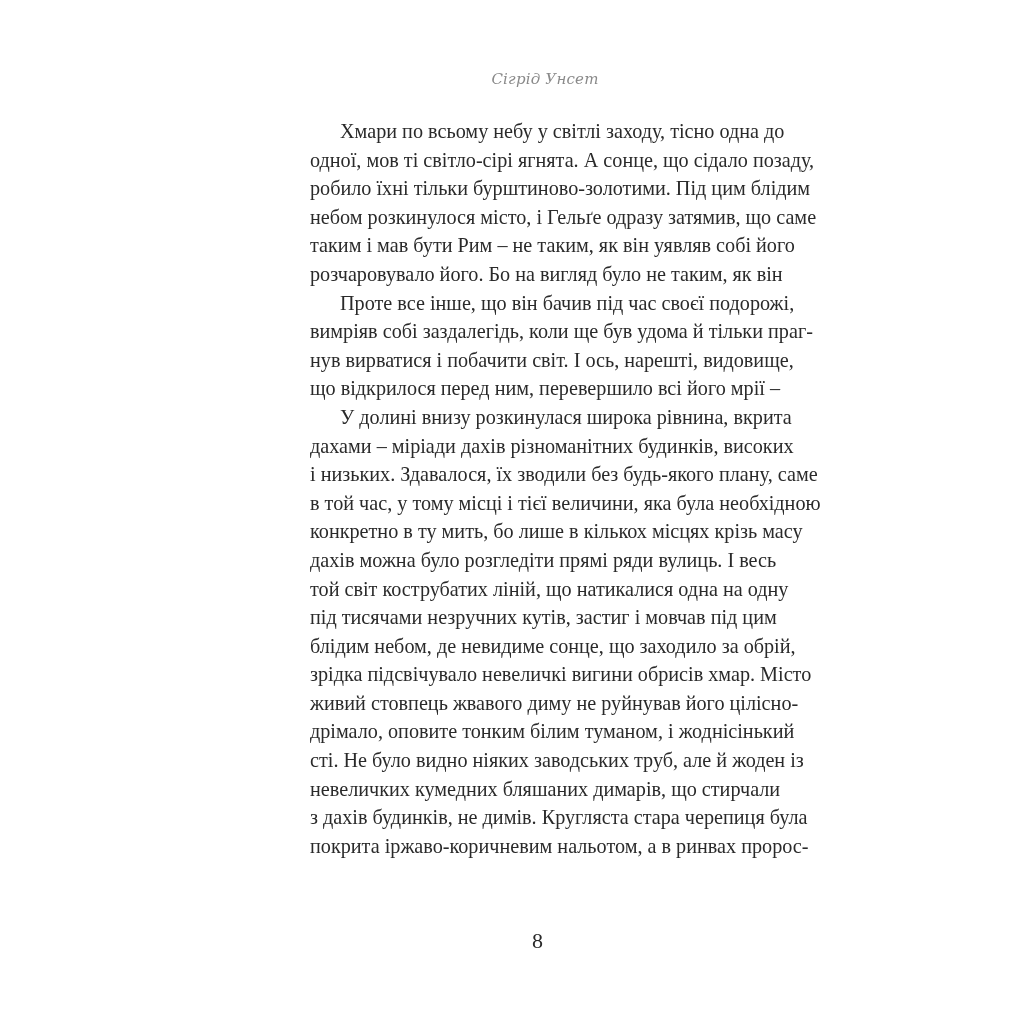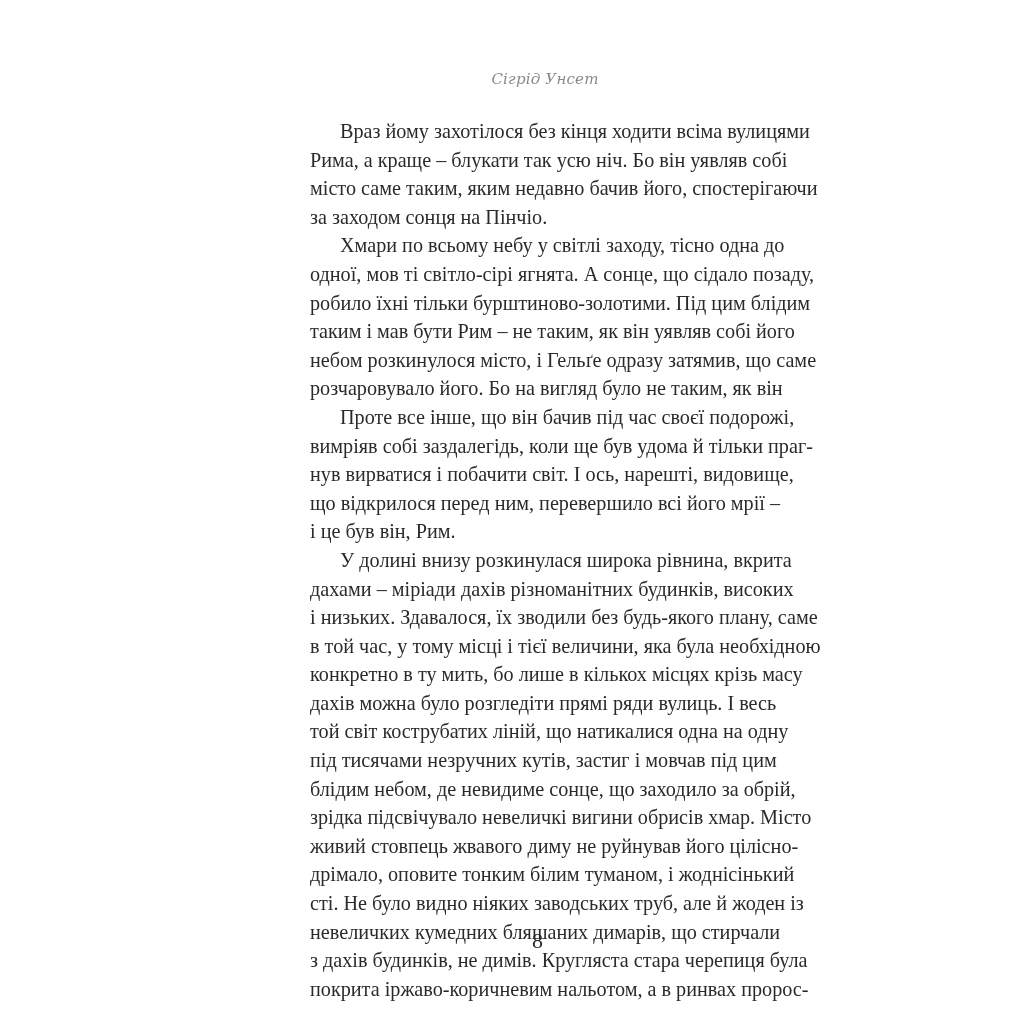--- a/index.html
+++ b/index.html
@@ -44,42 +44,35 @@
   }
 </style>
 </head>
 <body>
 
 <div class="page">
   <div class="running-head">Сігрід Унсет</div>
 
   <div class="text-block">
 
-    <div>
-      <span class="line indent">Враз йому захотілося без кінця ходити всіма вулицями</span>
-      <span class="line">Рима, а краще – блукати так усю ніч. Бо він уявляв собі</span>
-      <span class="line">місто саме таким, яким недавно бачив його, спостерігаючи</span>
-      <span class="line last">за заходом сонця на Пінчіо.</span>
-    </div>
 
     <div>
       <span class="line indent">Хмари по всьому небу у світлі заходу, тісно одна до</span>
       <span class="line">одної, мов ті світло-сірі ягнята. А сонце, що сідало позаду,</span>
       <span class="line">робило їхні тільки бурштиново-золотими. Під цим блідим</span>
+      <span class="line">небом розкинулося місто, і Гельґе одразу затямив, що саме</span>
       <span class="line">таким і мав бути Рим – не таким, як він уявляв собі його</span>
-      <span class="line">небом розкинулося місто, і Гельґе одразу затямив, що саме</span>
     </div>
 
     <div>
       <span class="line">розчаровувало його. Бо на вигляд було не таким, як він</span>
       <span class="line indent">Проте все інше, що він бачив під час своєї подорожі,</span>
       <span class="line">вимріяв собі заздалегідь, коли ще був удома й тільки праг-</span>
       <span class="line">нув вирватися і побачити світ. І ось, нарешті, видовище,</span>
       <span class="line">що відкрилося перед ним, перевершило всі його мрії –</span>
-      <span class="line last">і це був він, Рим.</span>
     </div>
 
     <div>
       <span class="line indent">У долині внизу розкинулася широка рівнина, вкрита</span>
       <span class="line">дахами – міріади дахів різноманітних будинків, високих</span>
       <span class="line">і низьких. Здавалося, їх зводили без будь-якого плану, саме</span>
       <span class="line">в той час, у тому місці і тієї величини, яка була необхідною</span>
       <span class="line">конкретно в ту мить, бо лише в кількох місцях крізь масу</span>
       <span class="line">дахів можна було розгледіти прямі ряди вулиць. І весь</span>
       <span class="line">той світ кострубатих ліній, що натикалися одна на одну</span>

